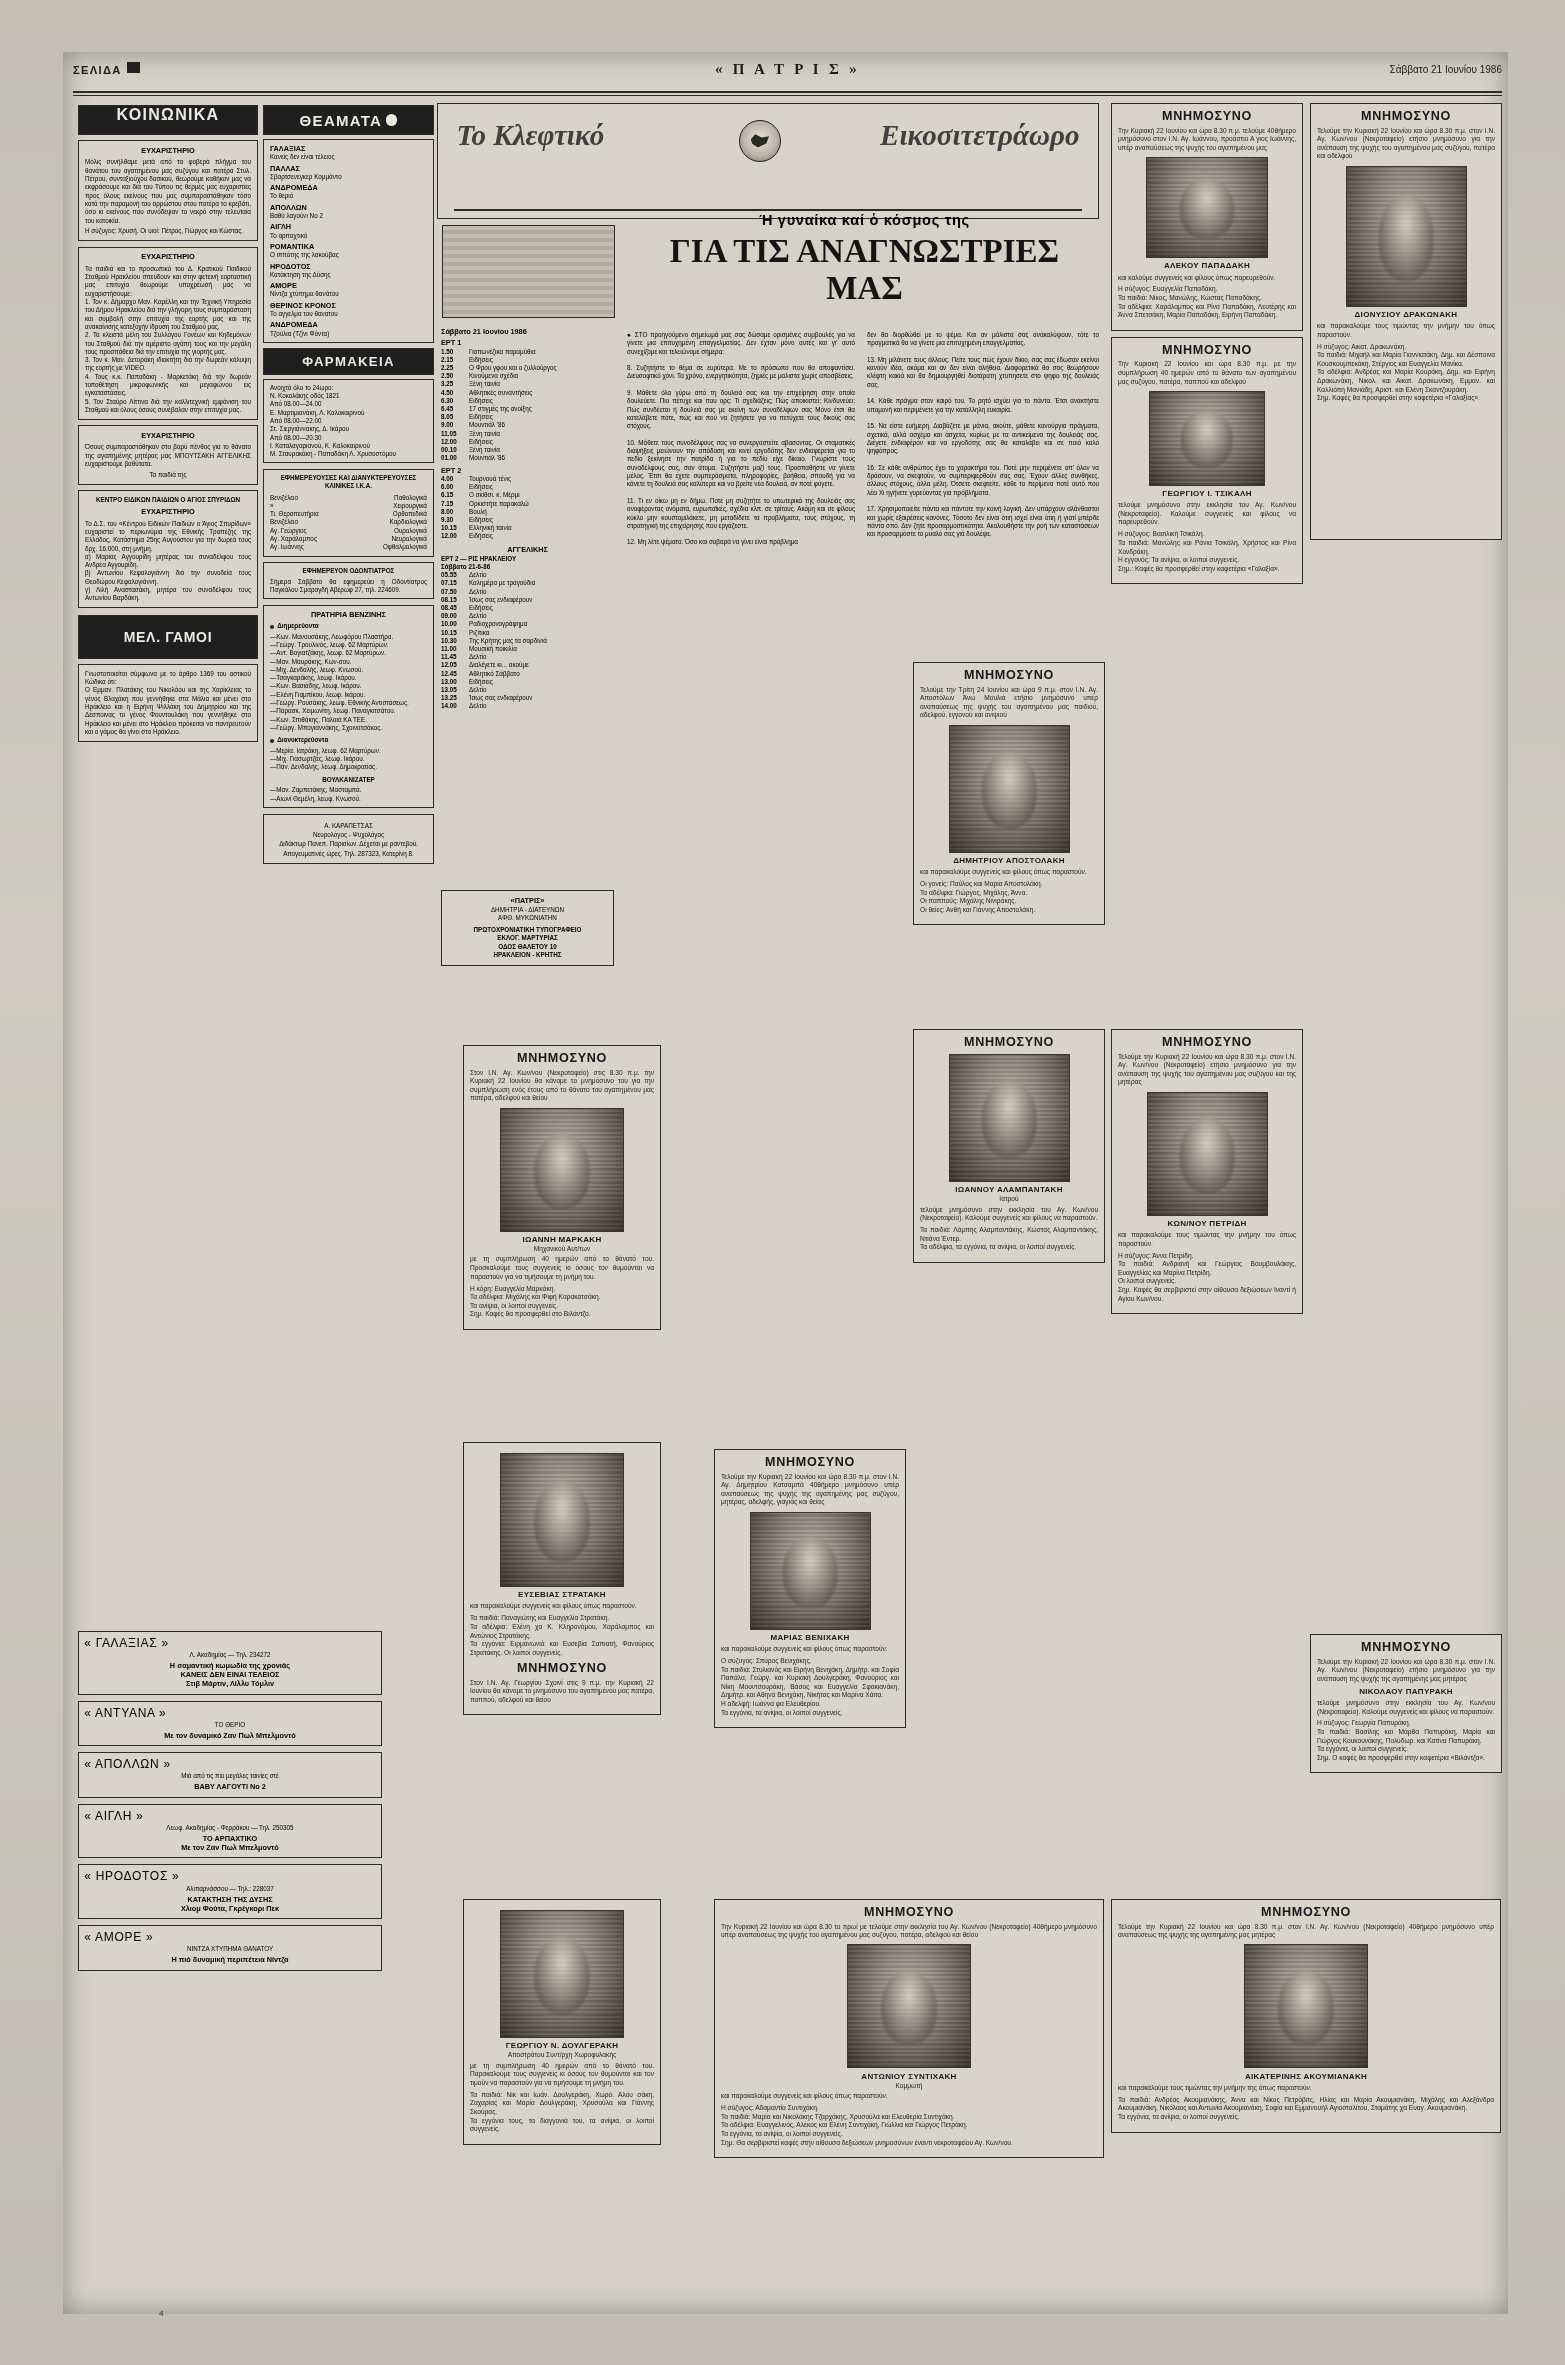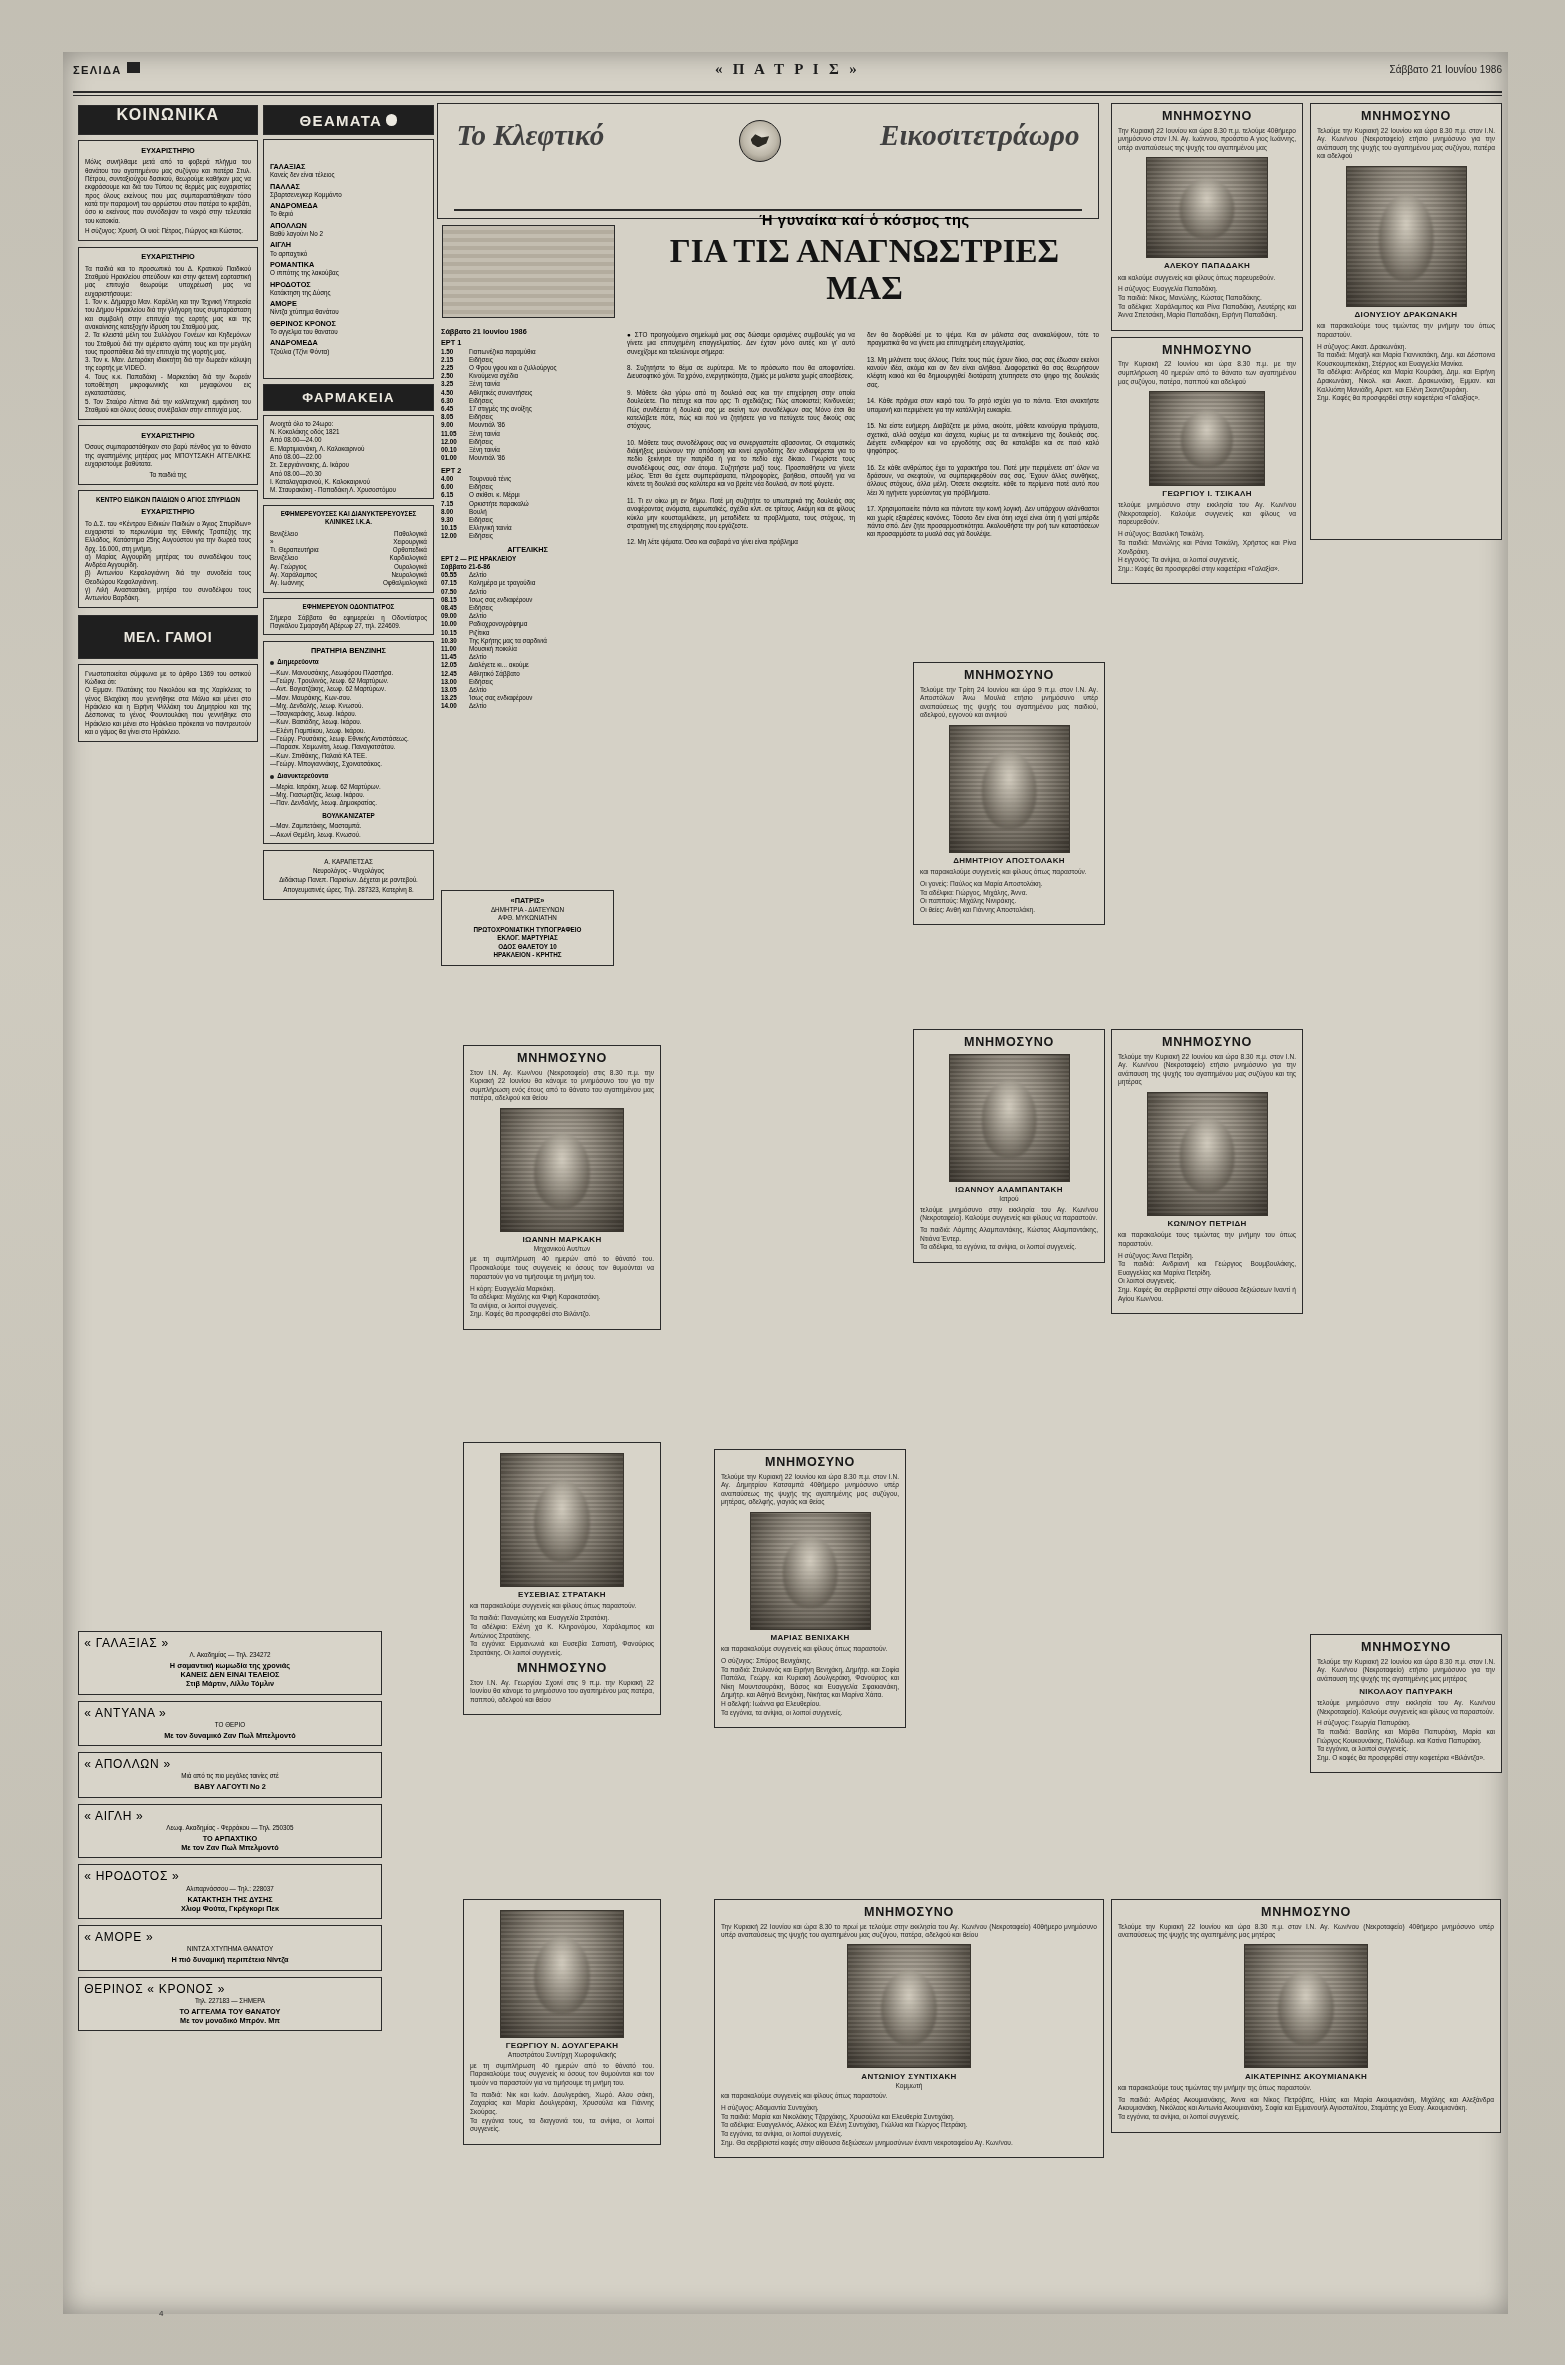--- a/index.html
+++ b/index.html
@@ -169,35 +169,29 @@
       <span class="nm">« ΗΡΟΔΟΤΟΣ »</span>
       <span class="ln">Αλιπαρνάσσου — Τηλ.: 228037</span>
       <span class="tt" style="white-space:pre-line;">ΚΑΤΑΚΤΗΣΗ ΤΗΣ ΔΥΣΗΣ
 Χλιομ Φούτα, Γκρέγκορι Πεκ</span>
     </div>
     <div class="cine">
       <span class="nm">« ΑΜΟΡΕ »</span>
       <span class="ln">ΝΙΝΤΖΑ ΧΤΥΠΗΜΑ ΘΑΝΑΤΟΥ</span>
       <span class="tt" style="white-space:pre-line;">Η πιό δυναμική περιπέτεια Νίντζα</span>
     </div>
-    <div class="cine">
-      <span class="nm">ΘΕΡΙΝΟΣ « ΚΡΟΝΟΣ »</span>
-      <span class="ln">Τηλ. 227183 — ΣΗΜΕΡΑ</span>
-      <span class="tt" style="white-space:pre-line;">ΤΟ ΑΓΓΕΛΜΑ ΤΟΥ ΘΑΝΑΤΟΥ
-Με τον μοναδικό Μπρόν. Μπ</span>
-    </div>
   </div>
 
   <div class="col" style="left:263px;top:105px;width:171px;">
     <div class="box" style="height:30px;display:flex;align-items:center;justify-content:center;background:#1f1f1f;">
       <span class="b" style="color:#ece9e0;font-size:15px;letter-spacing:1.3px;">ΘΕΑΜΑΤΑ</span>
       <span style="margin-left:4px;width:11.2px;height:11.2px;border-radius:50%;background:#ece9e0;display:inline-block;"></span>
     </div>
 
-    <div class="box" style="margin-top:4px;padding:22px 6px;">
+    <div class="box" style="margin-top:4px;padding:4px 6px;">
       <div class="sm b">ΓΑΛΑΞΙΑΣ</div>
       <div class="xs">Κανείς δεν είναι τέλειος</div>
       <div class="sm b" style="margin-top:2px;">ΠΑΛΛΑΣ</div>
       <div class="xs">Σβαρτσενεγκερ Κομμάντο</div>
       <div class="sm b" style="margin-top:2px;">ΑΝΔΡΟΜΕΔΑ</div>
       <div class="xs">Το θεριό</div>
       <div class="sm b" style="margin-top:2px;">ΑΠΟΛΛΩΝ</div>
       <div class="xs">Βαθύ λαγούνι Νο 2</div>
       <div class="sm b" style="margin-top:2px;">ΑΙΓΛΗ</div>
       <div class="xs">Το αρπαχτικό</div>

